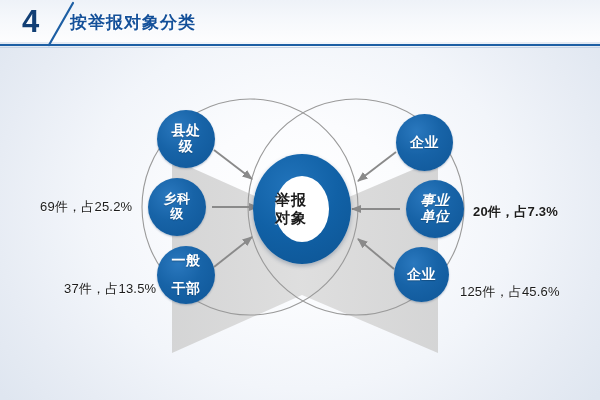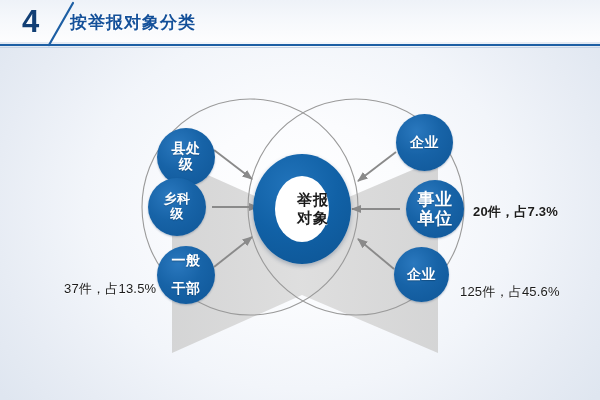--- a/index.html
+++ b/index.html
@@ -112,26 +112,26 @@
     flex-direction: column;
     align-items: center;
     justify-content: center;
     text-align: center;
     line-height: 1.12;
     letter-spacing: 0.5px;
     text-shadow: 0 1px 1px rgba(0,0,0,0.22);
   }
   .node span { display: block; }
 
-  #node-xianchu  { left: 157px; top: 128px; width: 58px; height: 58px; font-size: 14px; }
+  #node-xianchu  { left: 157px; top: 110px; width: 58px; height: 58px; font-size: 14px; }
   #node-xiangke  { left: 148px; top: 178px; width: 58px; height: 58px; font-size: 13px; }
   #node-ganbu    { left: 157px; top: 246px; width: 58px; height: 58px; font-size: 14px; gap: 12px; }
 
   #node-qiye     { left: 396px; top: 114px; width: 57px; height: 57px; font-size: 14px; }
-  #node-shiye    { left: 406px; top: 180px; width: 58px; height: 58px; font-size: 17px; }
+  #node-shiye    { left: 406px; top: 180px; width: 58px; height: 58px; font-size: 14px; font-style: italic; }
   #node-nongcun  { left: 394px; top: 247px; width: 55px; height: 55px; font-size: 14px; }
 
   
   #node-center {
     position: absolute;
     left: 253px;
     top: 154px;
     width: 98px;
     height: 110px;
     border-radius: 50%;
@@ -141,21 +141,21 @@
     align-items: center;
     justify-content: center;
   }
   #node-center-hole {
     width: 54px;
     height: 66px;
     border-radius: 50%;
     background: #ffffff;
     display: flex;
     flex-direction: column;
-    align-items: flex-end;
+    align-items: flex-start;
     justify-content: center;
     color: #1a1a1a;
     font-size: 15px;
     font-weight: bold;
     line-height: 1.2;
     letter-spacing: 1px;
     text-shadow: 0 1px 0 rgba(255,255,255,0.8);
   }
   #node-center-hole span { display: block; }
 
@@ -258,18 +258,19 @@
     <span>企业</span>
   </div>
   <div class="node" id="node-shiye">
     <span>事业</span>
     <span>单位</span>
   </div>
   <div class="node" id="node-nongcun">
     <span>企业</span>
   </div>
 
+  <div class="value-label" id="label-xiangke">69件，占25.2%</div>
   <div class="value-label" id="label-ganbu">37件，占13.5%</div>
 
   <div class="value-label" id="label-shiye">20件，占7.3%</div>
   <div class="value-label" id="label-nongcun">125件，占45.6%</div>
 
 </div>
 
 </body></html>

